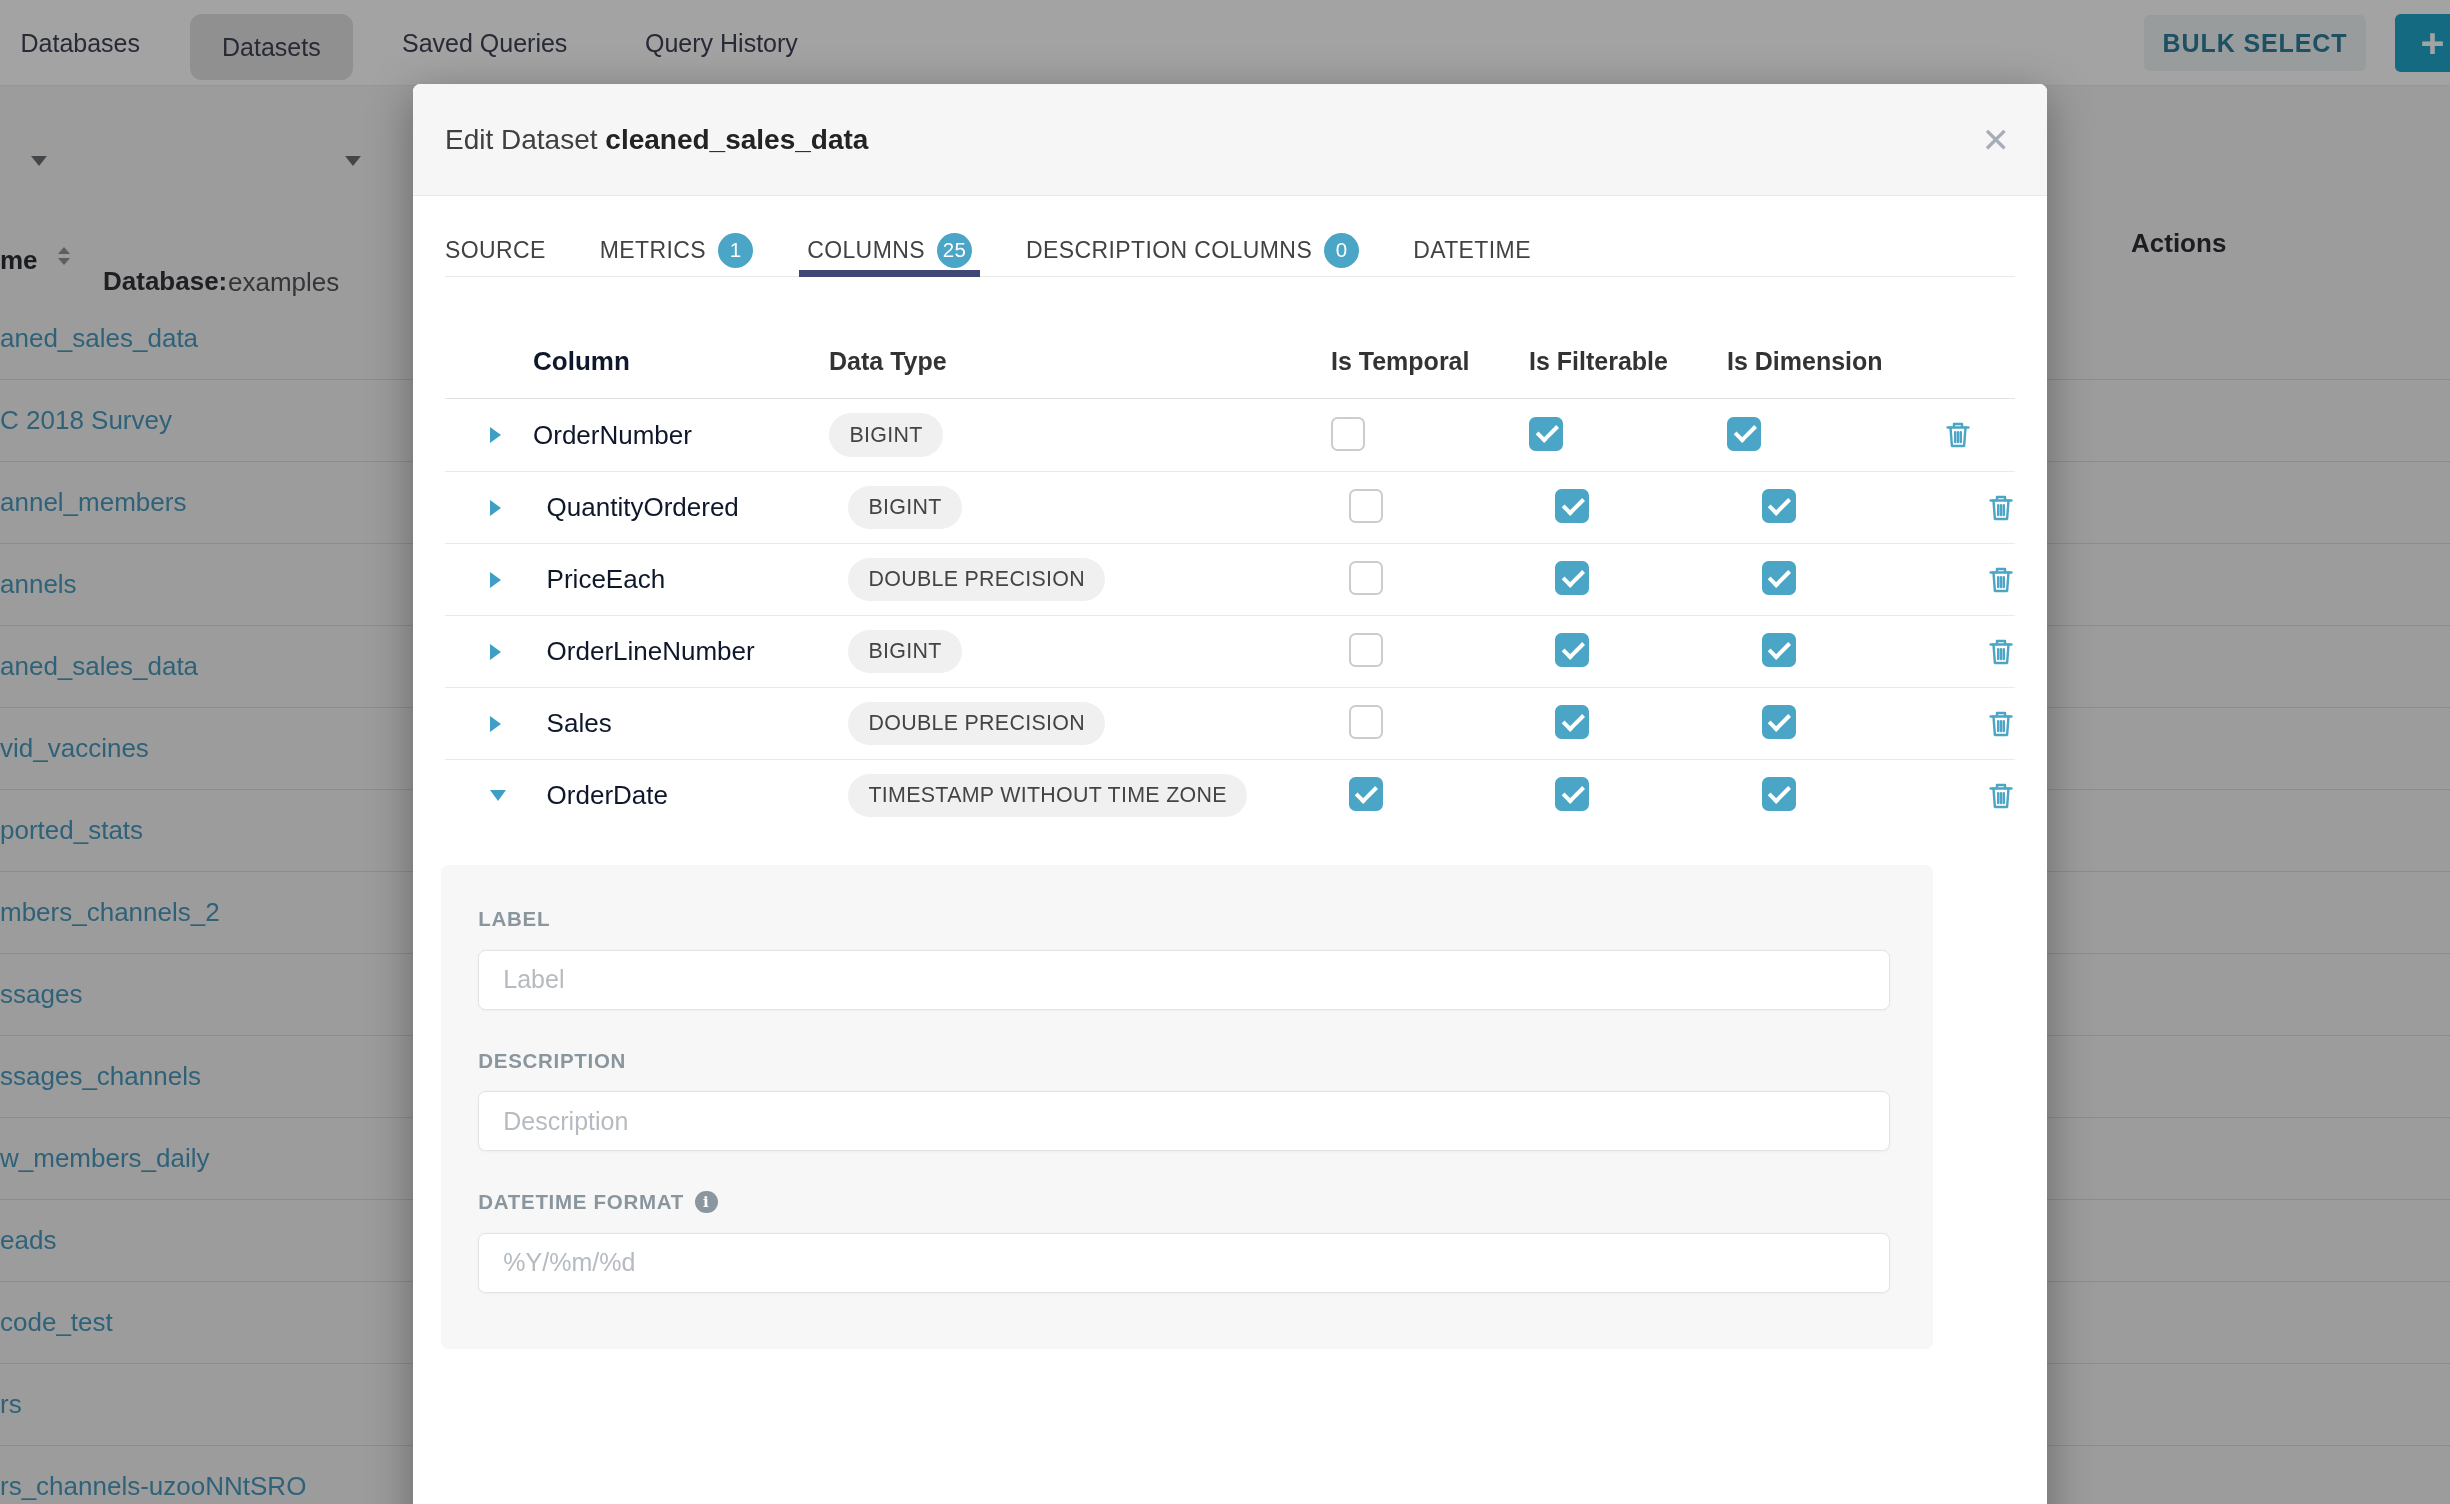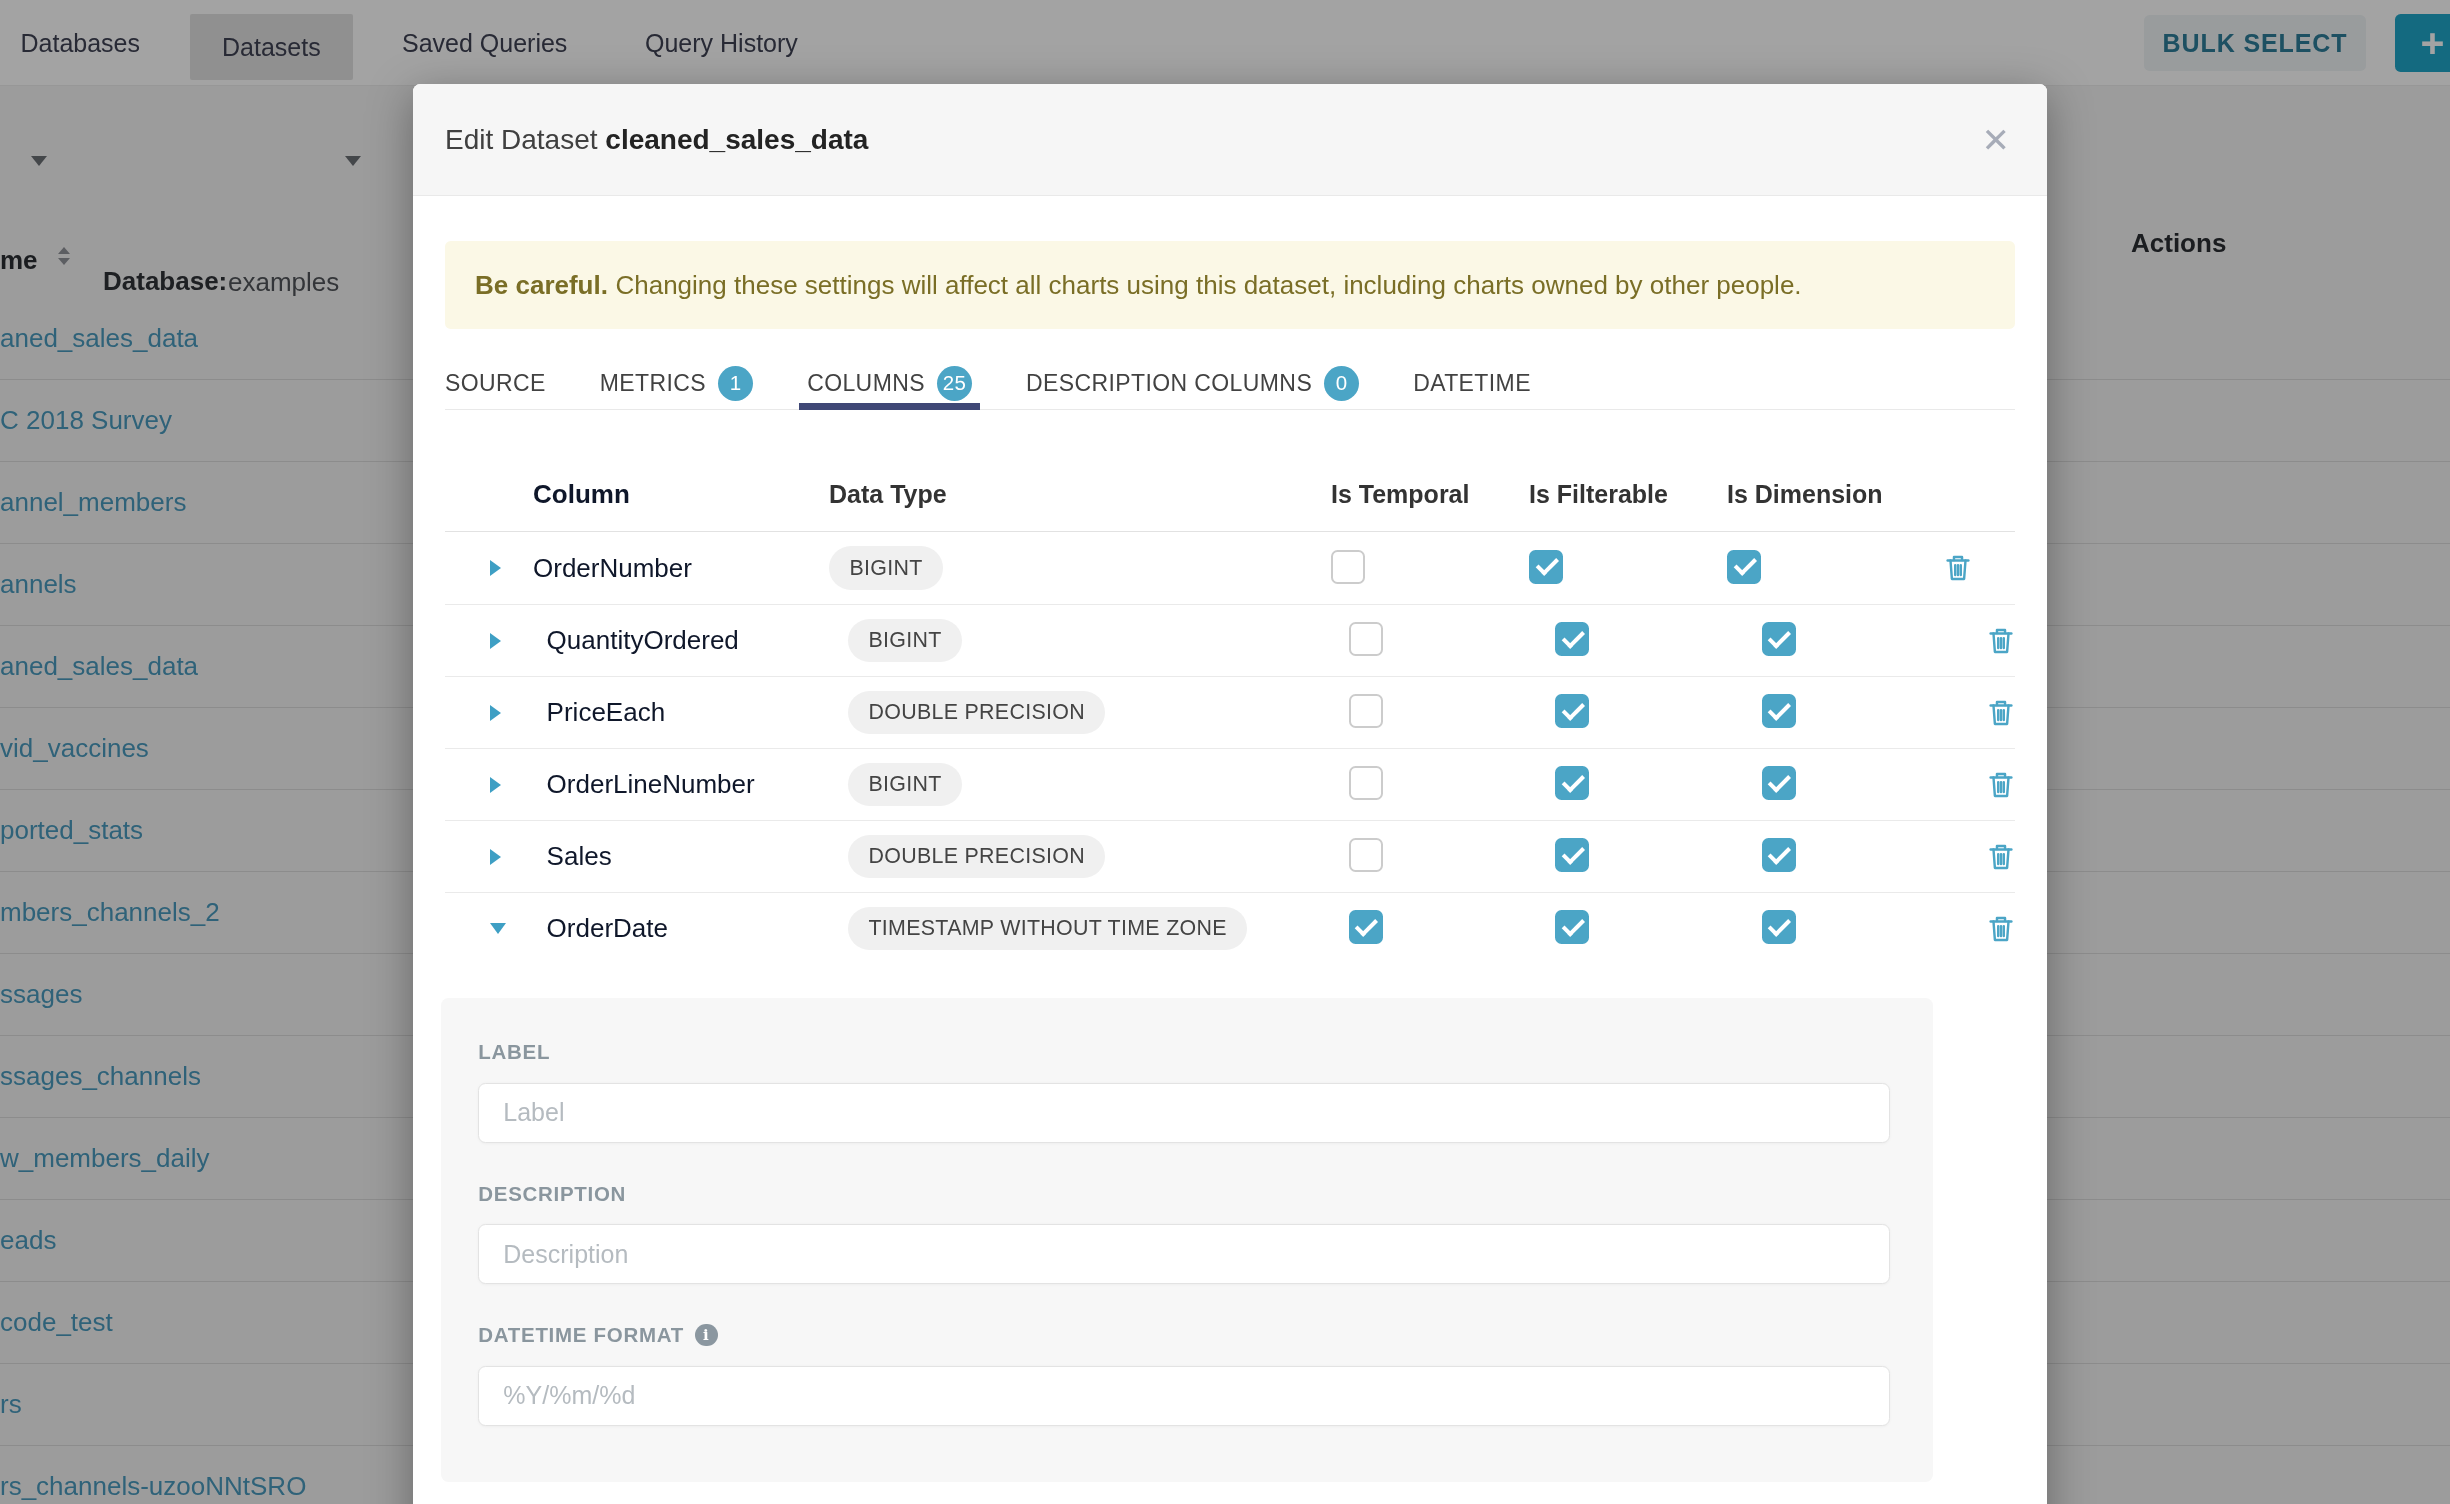--- a/index.html
+++ b/index.html
@@ -4,21 +4,21 @@
 <style>
   * { margin:0; padding:0; box-sizing:border-box; }
   html,body { width:2450px; height:1505px; }
   body { font-family:"Liberation Sans","DejaVu Sans",sans-serif; background:#f5f5f5; }
   #screen { position:relative; width:2450px; height:1505px; overflow:hidden; background:#f5f5f5; }
 
   
   .bg { position:absolute; inset:0; }
   .topnav { position:absolute; top:0; left:0; right:0; height:86px; background:#ffffff; border-bottom:0.9px solid #ececec; }
   .nav-item { position:absolute; top:0; height:86px; display:flex; align-items:center; font-size:25px; color:#3f4254; }
-  .nav-pill { position:absolute; top:14px; height:66px; padding:0 32px; display:flex; align-items:center; background:#e2e2e2; border-radius:2px; font-size:25px; color:#3f4254; }
+  .nav-pill { position:absolute; top:14px; height:66px; padding:0 32px; display:flex; align-items:center; background:#e2e2e2; border-radius:12px; font-size:25px; color:#3f4254; }
   .bulk-btn { position:absolute; top:15px; left:2144px; width:222px; height:56px; border-radius:5.6px; background:#eff4f6; display:flex; align-items:center; justify-content:center; font-size:25px; font-weight:bold; letter-spacing:0.9px; color:#2e7d99; }
   .plus-btn { position:absolute; top:14px; left:2395px; width:75px; height:58px; border-radius:5.6px; background:#20a7c9; color:#fff; display:flex; align-items:center; justify-content:center; font-size:41px; font-weight:bold; }
 
   .filterbar { position:absolute; top:121px; left:0; right:0; height:96px; }
   .caret-down-gray { width:0; height:0; border-left:8.4px solid transparent; border-right:8.4px solid transparent; border-top:10.3px solid #6b6f75; position:absolute; }
   .db-label { position:absolute; left:103px; top:145px; font-size:26px; font-weight:bold; color:#303338; }
   .db-value { position:absolute; left:228px; top:146px; font-size:26px; color:#515459; }
 
   .thead-bg { position:absolute; top:217px; left:0; right:0; height:81px; }
   .th-name { position:absolute; left:0; top:28px; font-size:26px; font-weight:bold; color:#2b2e33; }
@@ -161,24 +161,20 @@
   <div class="modal">
     <div class="modal-header">
       <div class="modal-title">
         <span>Edit Dataset</span>
         <b>cleaned_sales_data</b>
       </div>
       <span class="modal-close">✕</span>
     </div>
 
     <div class="modal-body">
-      <div class="warning">
-        <b>Be careful.</b>
-        <span>Changing these settings will affect all charts using this dataset, including charts owned by other people.</span>
-      </div>
 
       <div class="tabs">
         <div class="tab">
             <span>SOURCE</span>
           </div>
         <div class="tab">
             <span>METRICS</span>
             <span class="badge">1</span>
           </div>
         <div class="tab active">

